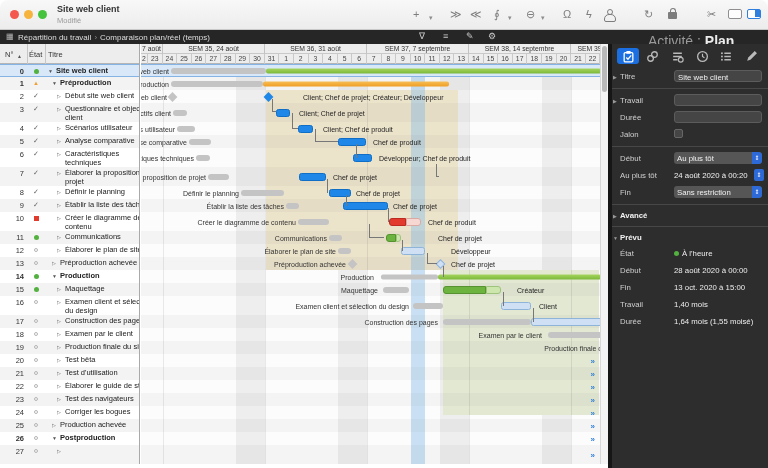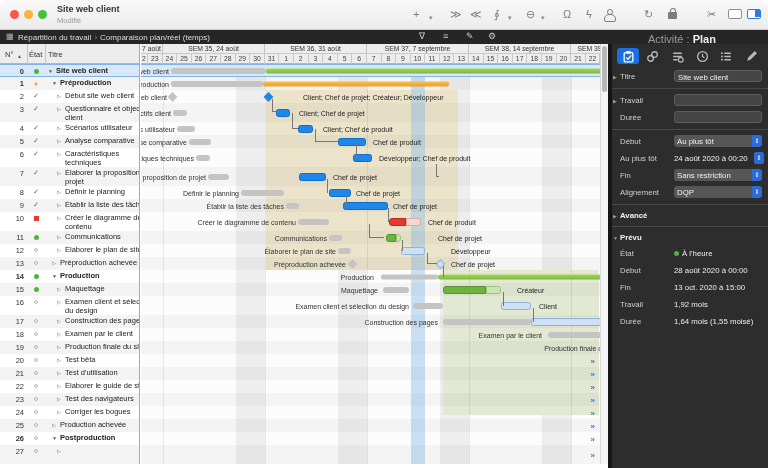--- a/index.html
+++ b/index.html
@@ -22,21 +22,21 @@
   .icon-lock::before{content:"";position:absolute;left:1.5px;top:-4px;width:4px;height:5px;border:1.5px solid #7d7d7d;border-bottom:none;border-radius:3px 3px 0 0;}
   .winbtn{position:absolute;top:9px;width:14px;height:10px;border:1.5px solid #8f8f8f;border-radius:2px;background:#fdfdfd;}
   .winbtn.active{border-color:#2f7ede;}
   .winbtn.active::after{content:"";position:absolute;right:0;top:0;width:5px;height:7px;background:#2f7ede;}
   
   .crumbbar{position:absolute;left:0;top:30px;width:768px;height:14px;background:#262626;color:#ddd;}
   .crumbbar .vicon{position:absolute;left:6px;top:2px;font-size:8px;color:#bbb;}
   .crumb{position:absolute;left:18px;top:2.5px;font-size:8px;color:#ddd;white-space:nowrap;}
   .crumb .sep{color:#888;padding:0 3px;}
   .darkicon{position:absolute;top:1px;font-size:9px;color:#c9c9c9;}
-  .activity{position:absolute;left:648px;top:2.5px;font-size:11px;color:#9a9a9a;}
+  .activity{position:absolute;left:648px;top:2.5px;font-size:14px;color:#9a9a9a;}
   .activity b{color:#ececec;font-weight:bold;}
   
   .main{position:absolute;left:0;top:44px;width:768px;height:424px;}
   
   .tpane{position:absolute;left:0;top:0;width:140px;height:420px;background:#fff;border-right:1px solid #a9a9a9;overflow:hidden;}
   .thead{height:20px;background:#ededed;border-bottom:1px solid #b5b5b5;position:relative;font-size:7.5px;color:#333;}
   .thead .c1{position:absolute;left:5px;top:6px;}
   .thead .sort{position:absolute;left:17px;top:9px;font-size:5px;color:#555;}
   .thead .c2{position:absolute;left:29px;top:6px;}
   .thead .c3{position:absolute;left:48px;top:6px;}
@@ -591,37 +591,37 @@
           <div class="idiv"></div>
           <div class="irow">
             <span class="ldisc">▶</span>
             <span class="lbl">Travail</span>
             <div class="ifield"></div>
           </div>
           <div class="irow">
             <span class="lbl">Durée</span>
             <div class="ifield"></div>
           </div>
+          <div class="irow">
+            <span class="lbl">Jalon</span>
+            <div class="icheck"></div>
+          </div>
           <div class="idiv"></div>
           <div class="irow">
             <span class="lbl">Début</span>
             <div class="iselect">Au plus tôt<span class="cap">⇕</span></div>
           </div>
           <div class="irow">
             <span class="lbl">Au plus tôt</span>
             <span class="idate">24 août 2020 à 00:20</span>
             <span class="idatebtn">⇕</span>
           </div>
           <div class="irow">
             <span class="lbl">Fin</span>
             <div class="iselect">Sans restriction<span class="cap">⇕</span></div>
-          </div>
-          <div class="irow">
-            <span class="lbl">Alignement</span>
-            <div class="iselect">DQP<span class="cap">⇕</span></div>
           </div>
           <div class="idiv"></div>
           <div class="ihead">
             <span class="d">▶</span>
             <span class="t">Avancé</span>
           </div>
           <div class="idiv"></div>
           <div class="ihead">
             <span class="d">▼</span>
             <span class="t">Prévu</span>
@@ -633,21 +633,21 @@
           <div class="irow">
             <span class="lbl">Début</span>
             <span class="ival">28 août 2020 à 00:00</span>
           </div>
           <div class="irow">
             <span class="lbl">Fin</span>
             <span class="ival">13 oct. 2020 à 15:00</span>
           </div>
           <div class="irow">
             <span class="lbl">Travail</span>
-            <span class="ival">1,92 mois</span>
+            <span class="ival">1,40 mois</span>
           </div>
           <div class="irow">
             <span class="lbl">Durée</span>
             <span class="ival">1,64 mois (1,55 moisé)</span>
           </div>
         </div>
     </div>
 
   </div>
 </div>

